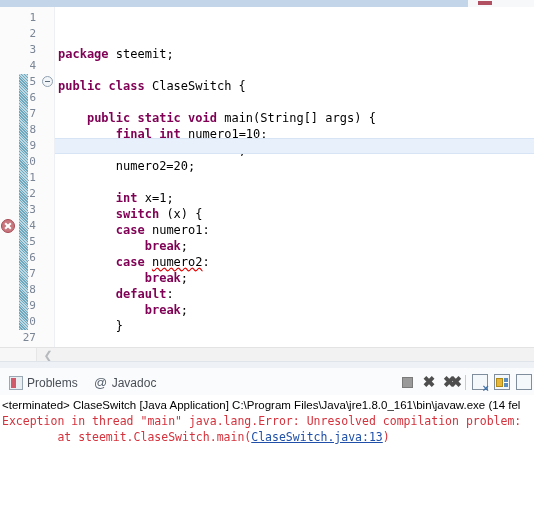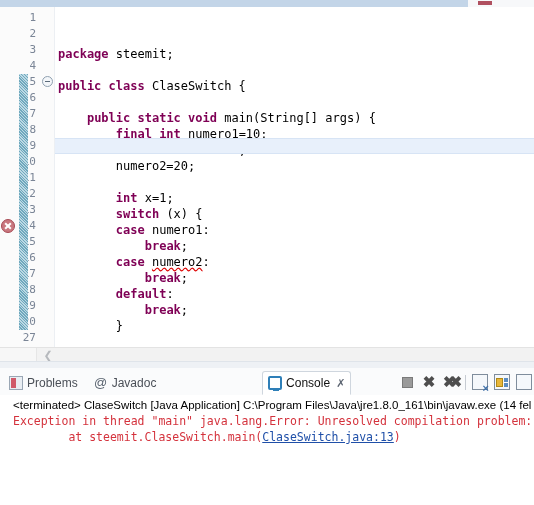--- a/index.html
+++ b/index.html
@@ -383,21 +383,21 @@
   }
 
   
   .console-out {
     position: absolute;
     left: 0; top: 27px;
     width: 534px;
     height: 110px;
     background: #ffffff;
     overflow: hidden;
-    padding: 2px 0 0 13px;
+    padding: 2px 0 0 2px;
     box-sizing: border-box;
   }
   .cline {
     font-family: "DejaVu Sans Mono", monospace;
     font-size: 11.5px;
     line-height: 16px;
     white-space: pre;
   }
   .cline.head {
     font-family: "Liberation Sans", sans-serif;
@@ -478,25 +478,20 @@
           <div class="tb tb-doc2"><span></span></div>
         </div>
     <div class="tab" style="left: 4px;">
           <span class="ic ic-problems"></span>
           <span class="label">Problems</span>
         </div>
         <div class="tab" style="left: 88.6875px;">
           <span class="ic ic-javadoc">@</span>
           <span class="label">Javadoc</span>
         </div>
-        <div class="tab active" style="left: 262.094px;">
-          <span class="ic ic-console"></span>
-          <span class="label">Console</span>
-          <span class="tab-close">✗</span>
-        </div>
       </div>
     <div class="console-out" id="console-out">
         <div class="cline head"><span>&lt;terminated&gt; ClaseSwitch [Java Application] C:\Program Files\Java\jre1.8.0_161\bin\javaw.exe (14 fel</span></div>
         <div class="cline stderr"><span>Exception in thread "main" java.lang.Error: Unresolved compilation problem: </span></div>
         <div class="cline stderr"><span></span></div>
         <div class="cline stderr"><span>&nbsp;&nbsp;&nbsp;&nbsp;&nbsp;&nbsp;&nbsp;&nbsp;at steemit.ClaseSwitch.main(</span><span class="clink">ClaseSwitch.java:13</span><span>)</span></div>
       </div>
   </div>
 
 </div>

